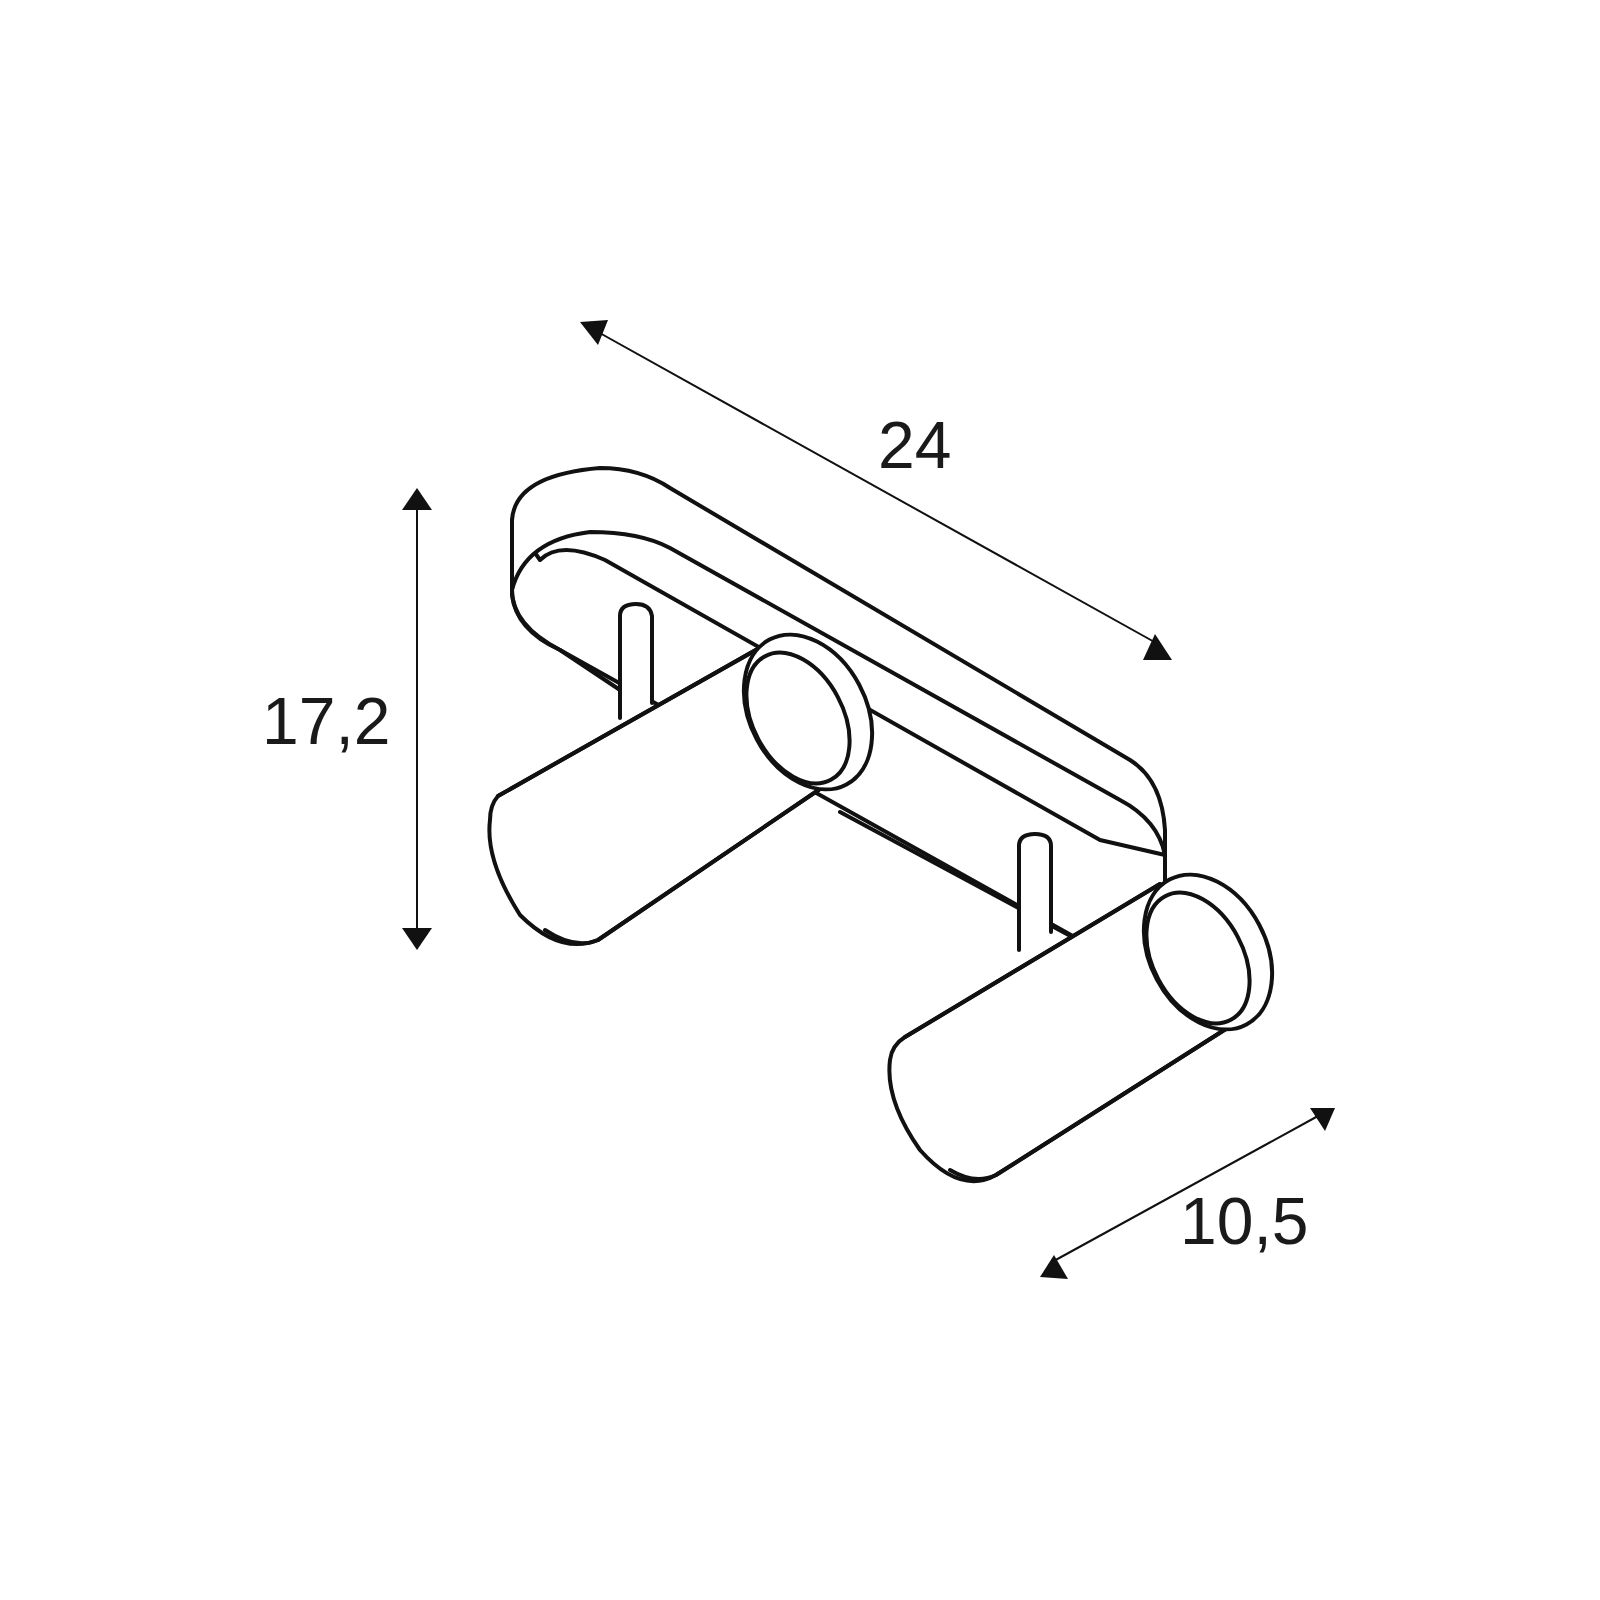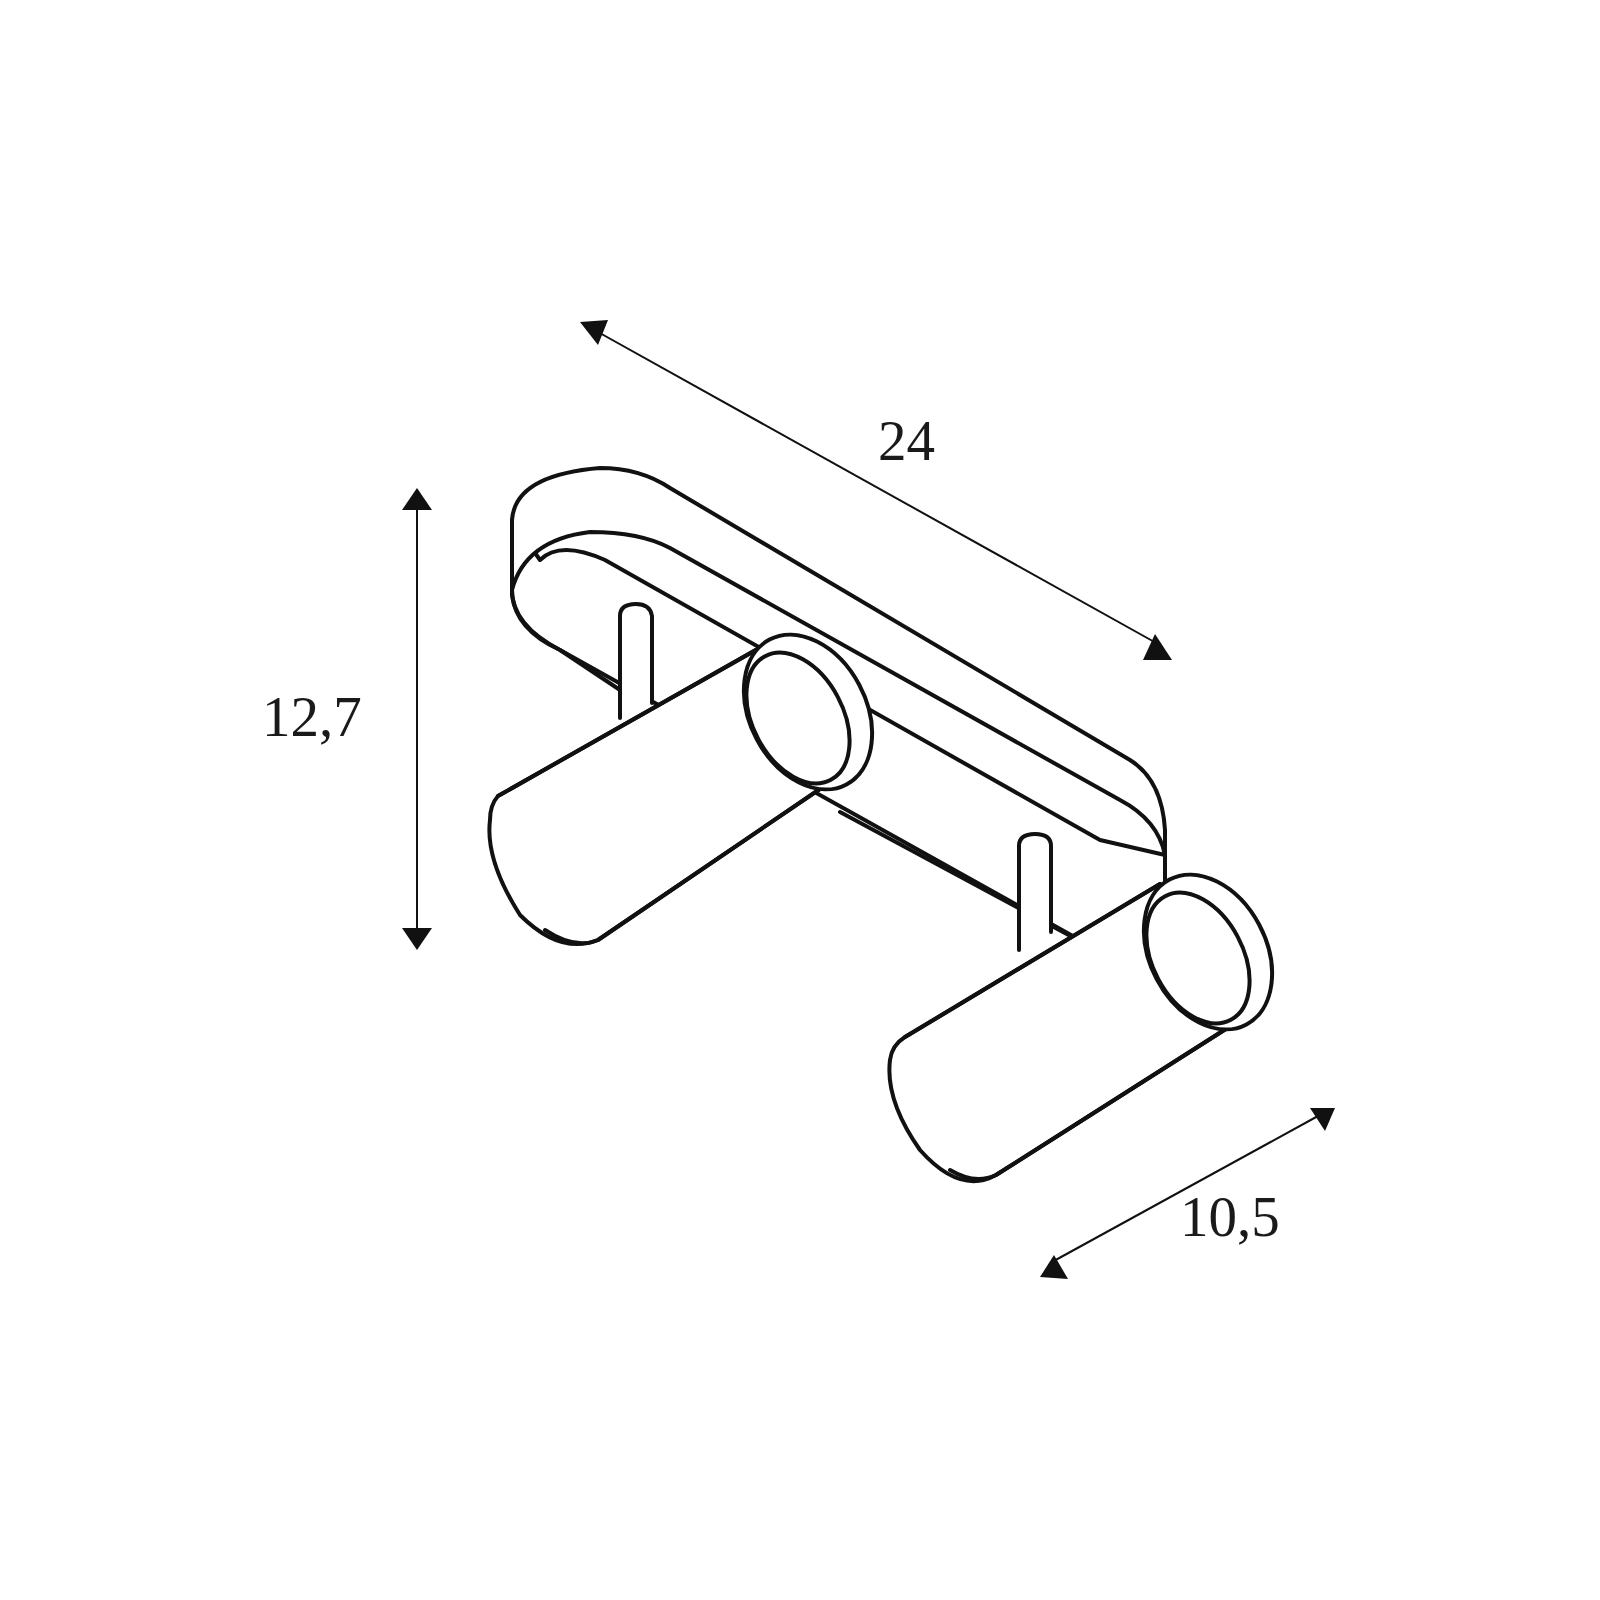--- a/index.html
+++ b/index.html
@@ -2,21 +2,21 @@
 <html><head>
   <meta charset="utf-8">
   <style>
     html, body { margin: 0; padding: 0; background: #ffffff; }
     body { width: 1600px; height: 1600px; position: relative; overflow: hidden; }
     #drawing { position: absolute; left: 0; top: 0; width: 1600px; height: 1600px; }
     .outline { fill: #ffffff; stroke: #111111; stroke-width: 4; stroke-linejoin: round; stroke-linecap: round; }
     .line { fill: none; stroke: #111111; stroke-width: 4; stroke-linecap: round; stroke-linejoin: round; }
     .dim { fill: none; stroke: #111111; stroke-width: 2; }
     .arrow { fill: #111111; stroke: none; }
-    .dim-label { position: absolute; font-family: Liberation Serif, serif; font-size: 57px; color: #1a1a1a; line-height: 1; white-space: nowrap; }
+    .dim-label { position: absolute; font-family: Liberation Sans, sans-serif; font-size: 66px; color: #1a1a1a; line-height: 1; white-space: nowrap; }
   </style>
 </head>
 <body>
 
 <svg id="drawing" viewBox="0 0 1600 1600" xmlns="http://www.w3.org/2000/svg">
 
   <g>
 
     <path class="outline" d="M512,520 L512,595 Q516,630 560,650 L1130,968 Q1155,985 1165,960 L1165,855 L1100,840 L605,560 Q560,540 540,560 Z"></path>
 
@@ -63,14 +63,14 @@
   </g>
 
   <g>
     <line class="dim" x1="1052" y1="1262" x2="1318" y2="1116"></line>
     <polygon class="arrow" points="1040,1277 1068,1279 1054,1255"></polygon>
     <polygon class="arrow" points="1335,1108 1310,1108 1325,1131"></polygon>
   </g>
 </svg>
 
 <div class="dim-label" style="left:878px; top:412px;">24</div>
-<div class="dim-label" style="left:262px; top:688px;">12,7</div>
+<div class="dim-label" style="left:262px; top:688px;">17,2</div>
 <div class="dim-label" style="left:1180px; top:1188px;">10,5</div>
 
 </body></html>

